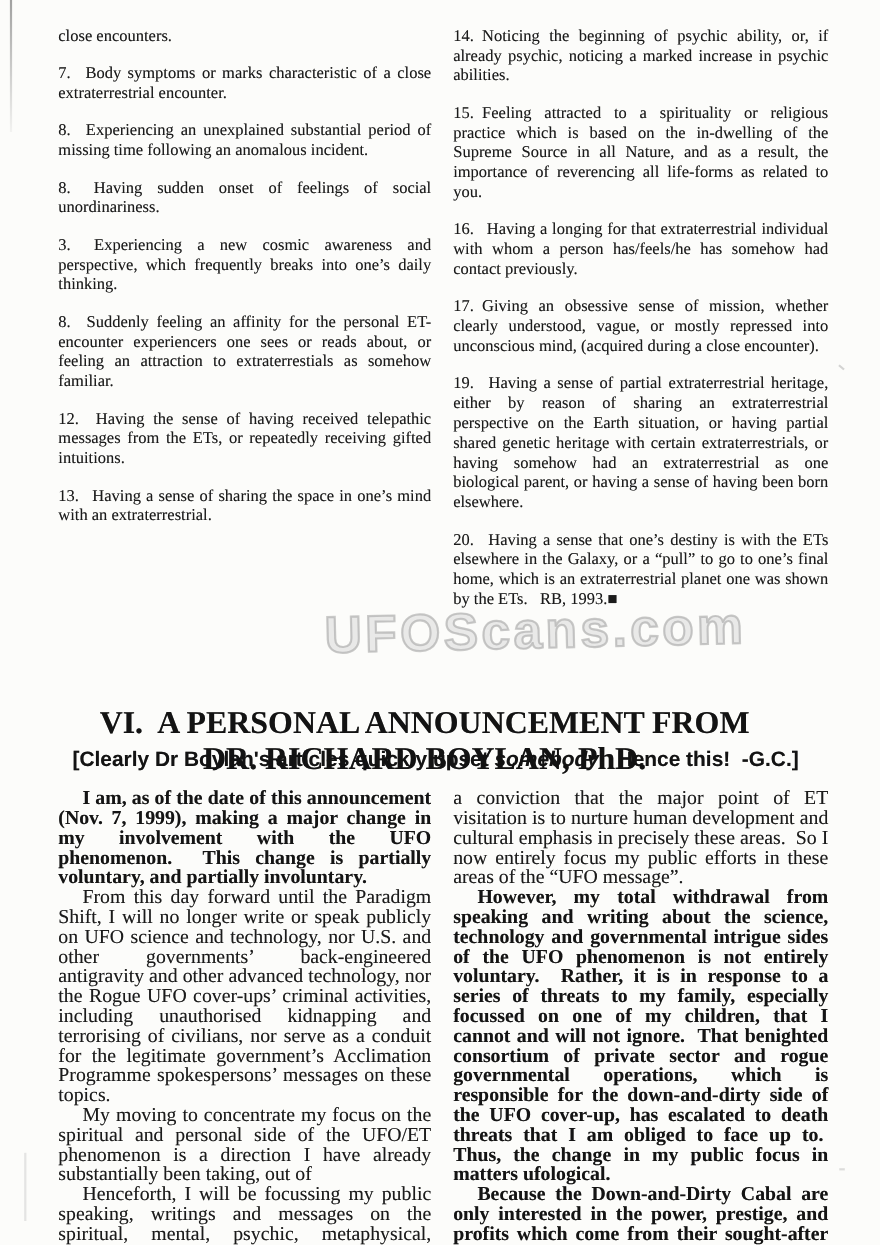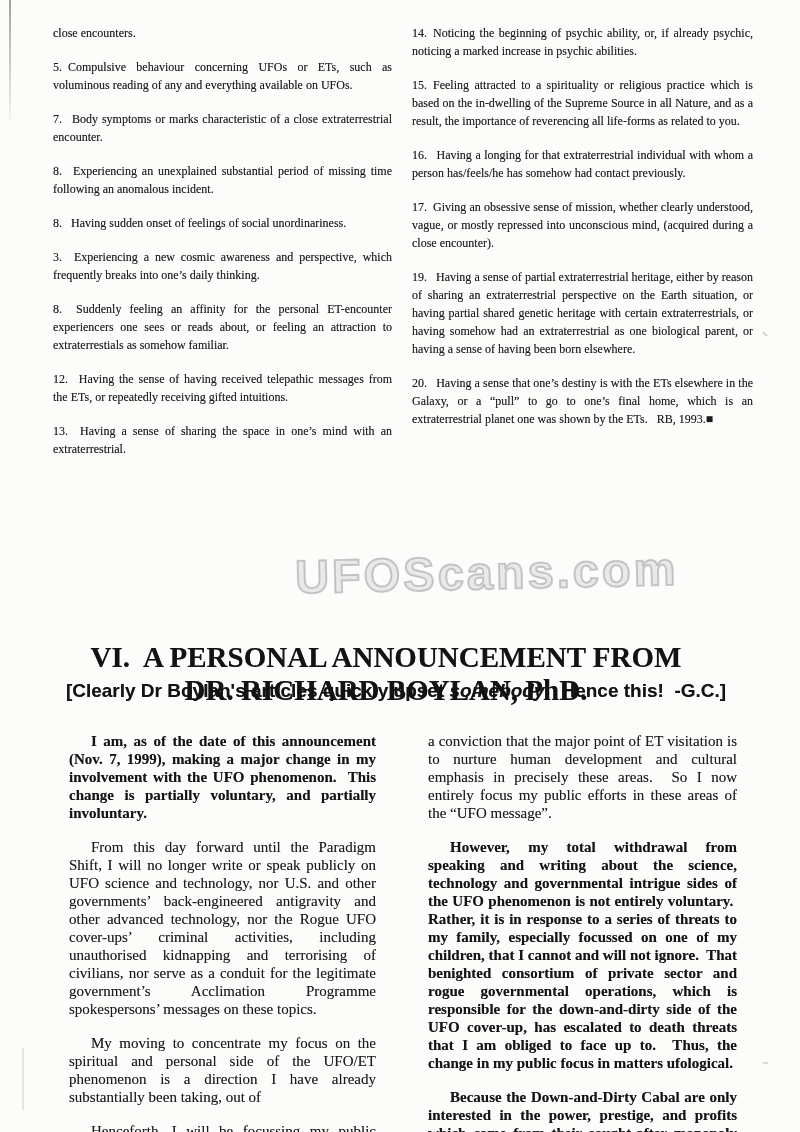--- a/index.html
+++ b/index.html
@@ -11,21 +11,21 @@
   .page * { box-sizing:border-box; }
 
   
   .cols { position:absolute; left:53px; width:700px; display:flex; }
   .col-left  { width:339px; }
   .col-right { width:341px; margin-left:20px; }
 
   
   .toplist { top:24px; }
   .toplist p.item {
-    margin:0 0 16px 0; font-size:12px; line-height:18px;
+    margin:0 0 16px 0; font-size:15px; line-height:18px;
     text-align:justify; text-shadow:0 0 0.5px rgba(25,25,25,0.45);
   }
 
   
   .heading {
     position:absolute; top:609px; left:0; width:772px; text-align:center;
     font-weight:bold; font-size:29px; line-height:33px; color:#131313;
     text-shadow:0 0 0.6px rgba(10,10,10,0.5);
     margin-top:32px;
   }
@@ -34,21 +34,21 @@
     position:absolute; top:679px; left:0; width:792px; text-align:center;
     font-family:"Liberation Sans", sans-serif; font-weight:bold;
     font-size:19px; line-height:23px; color:#131313;
     text-shadow:0 0 0.5px rgba(10,10,10,0.45);
   }
   .editor-note .em { font-style:italic; }
 
   
   .announce { top:716px; }
   .announce p.para {
-    margin:16px; font-size:15px; line-height:18px; text-align:justify;
+    margin:0; font-size:18px; line-height:18px; text-align:justify;
     text-indent:22px; text-shadow:0 0 0.5px rgba(25,25,25,0.45);
   }
   .announce p.para.b  { font-weight:bold; color:#141414; }
   .announce p.para.ni { text-indent:0; }
 
   
   .watermark {
     position:absolute; left:295px; top:549px;
     font-family:"Liberation Sans", sans-serif; font-weight:bold;
     font-size:47px; letter-spacing:3px; line-height:47px;
@@ -71,21 +71,20 @@
     background:rgba(160,160,160,0.35); }
 </style>
 </head>
 <body>
 
 <div class="page">
 
   <div class="cols toplist">
     <div class="col-left">
         <p class="item">close encounters.</p>
-        <p class="item">5. Compulsive behaviour concerning UFOs or ETs, such as voluminous reading of any and everything available on UFOs.</p>
         <p class="item">7.  Body symptoms or marks characteristic of a close extraterrestrial encounter.</p>
         <p class="item">8.  Experiencing an unexplained substantial period of missing time following an anomalous incident.</p>
         <p class="item">8.  Having sudden onset of feelings of social unordinariness.</p>
         <p class="item">3.  Experiencing a new cosmic awareness and perspective, which frequently breaks into one’s daily thinking.</p>
         <p class="item">8.  Suddenly feeling an affinity for the personal ET-encounter experiencers one sees or reads about, or feeling an attraction to extraterrestials as somehow familiar.</p>
         <p class="item">12.  Having the sense of having received telepathic messages from the ETs, or repeatedly receiving gifted intuitions.</p>
         <p class="item">13.  Having a sense of sharing the space in one’s mind with an extraterrestrial.</p>
       </div>
     <div class="col-right">
         <p class="item">14. Noticing the beginning of psychic ability, or, if already psychic, noticing a marked increase in psychic abilities.</p>

